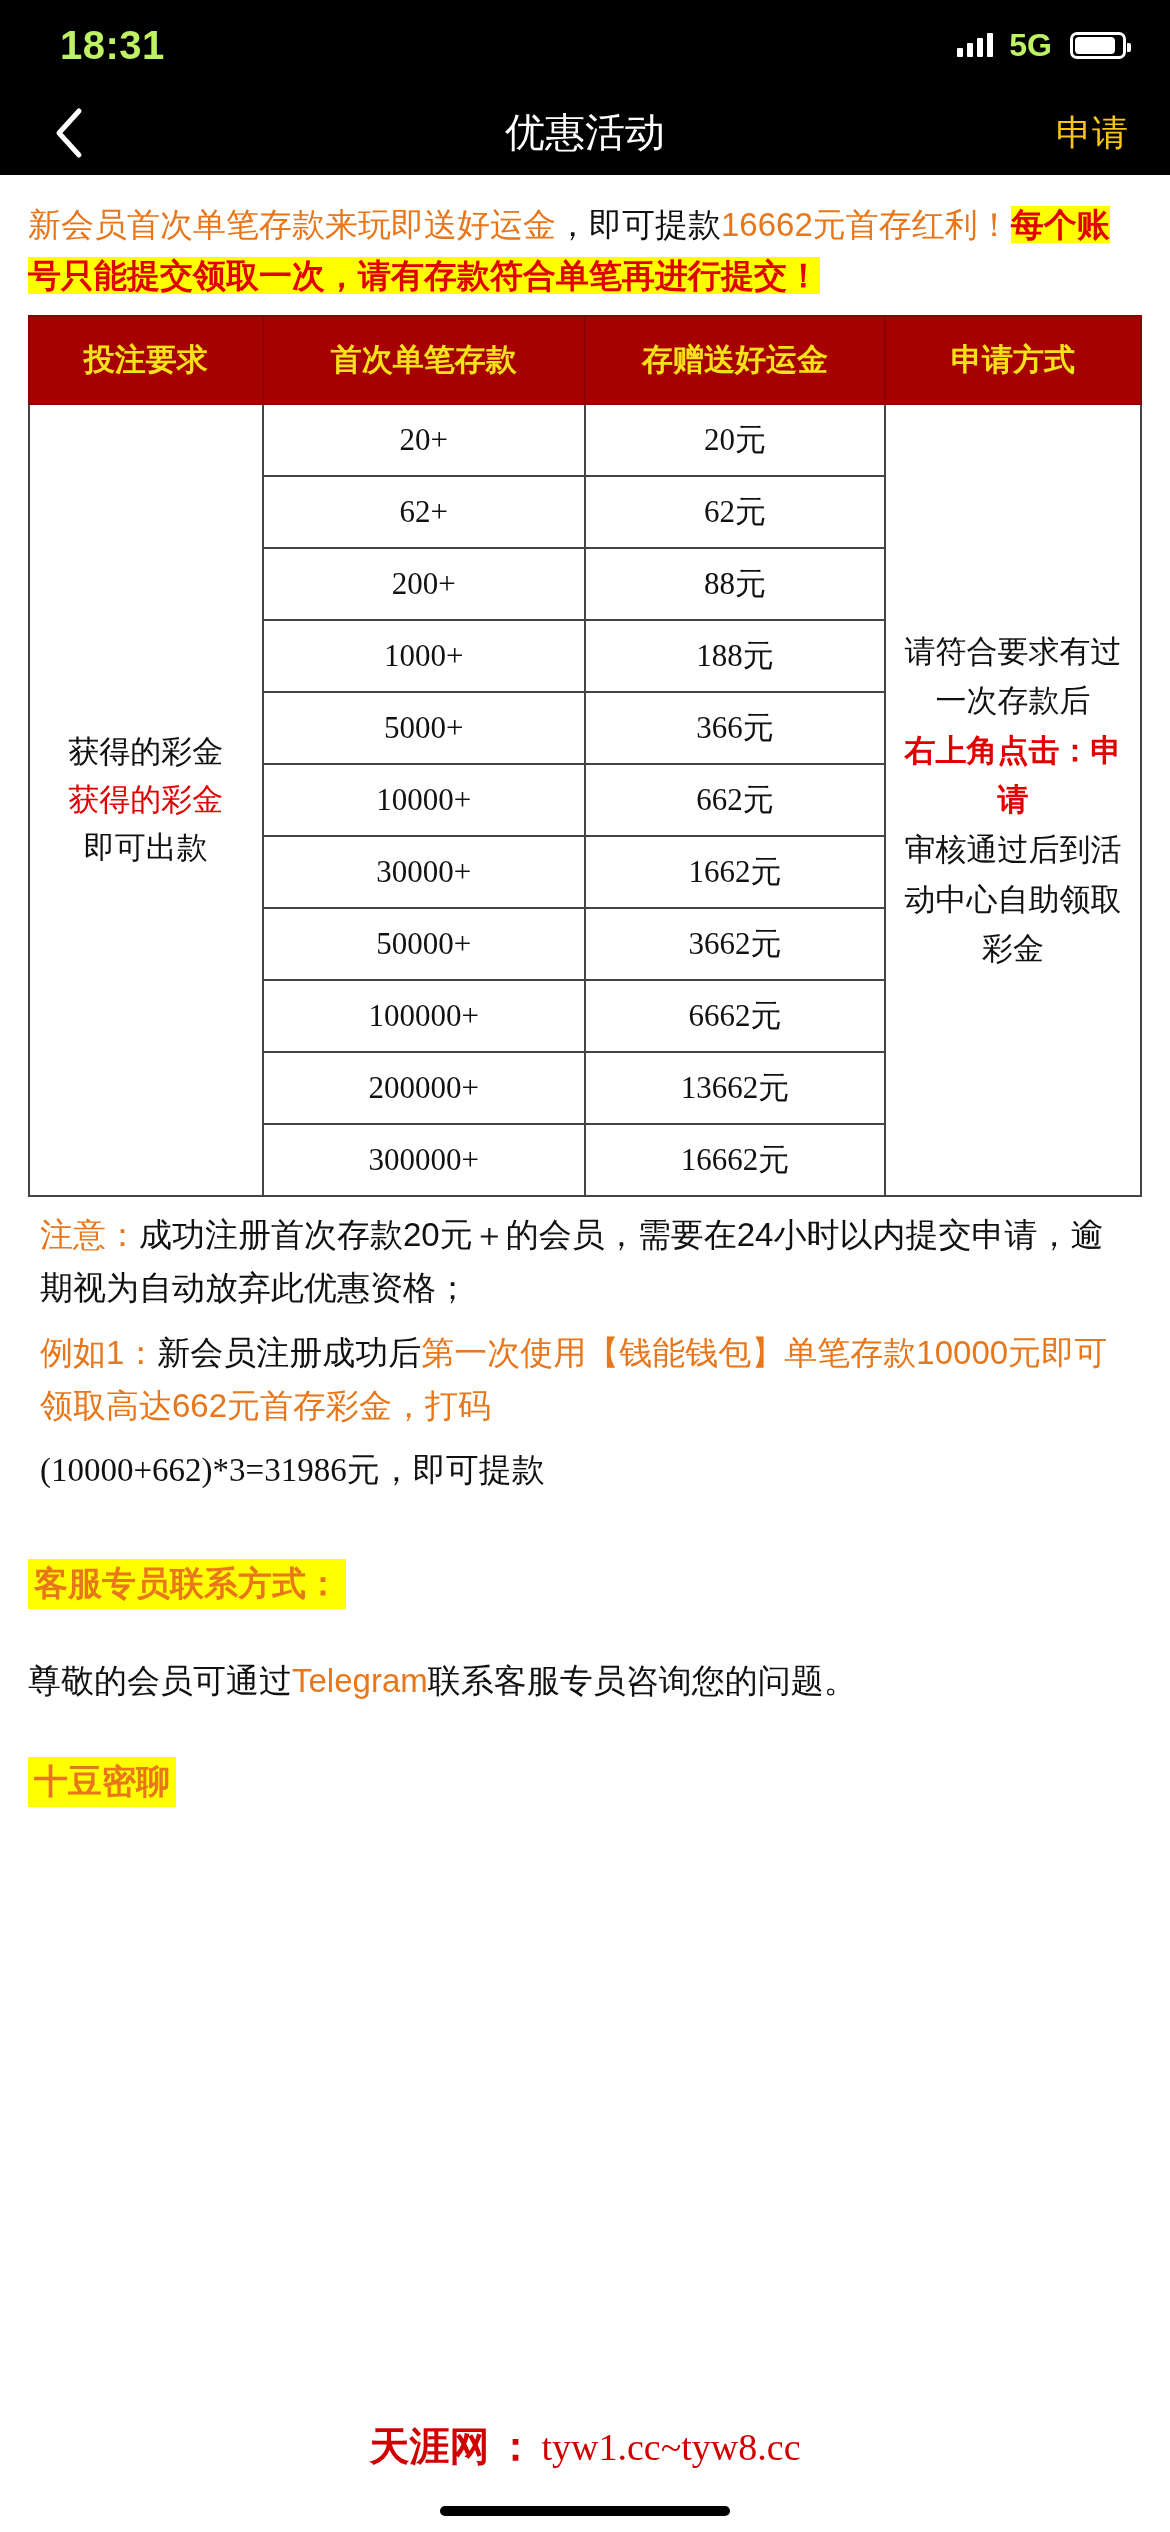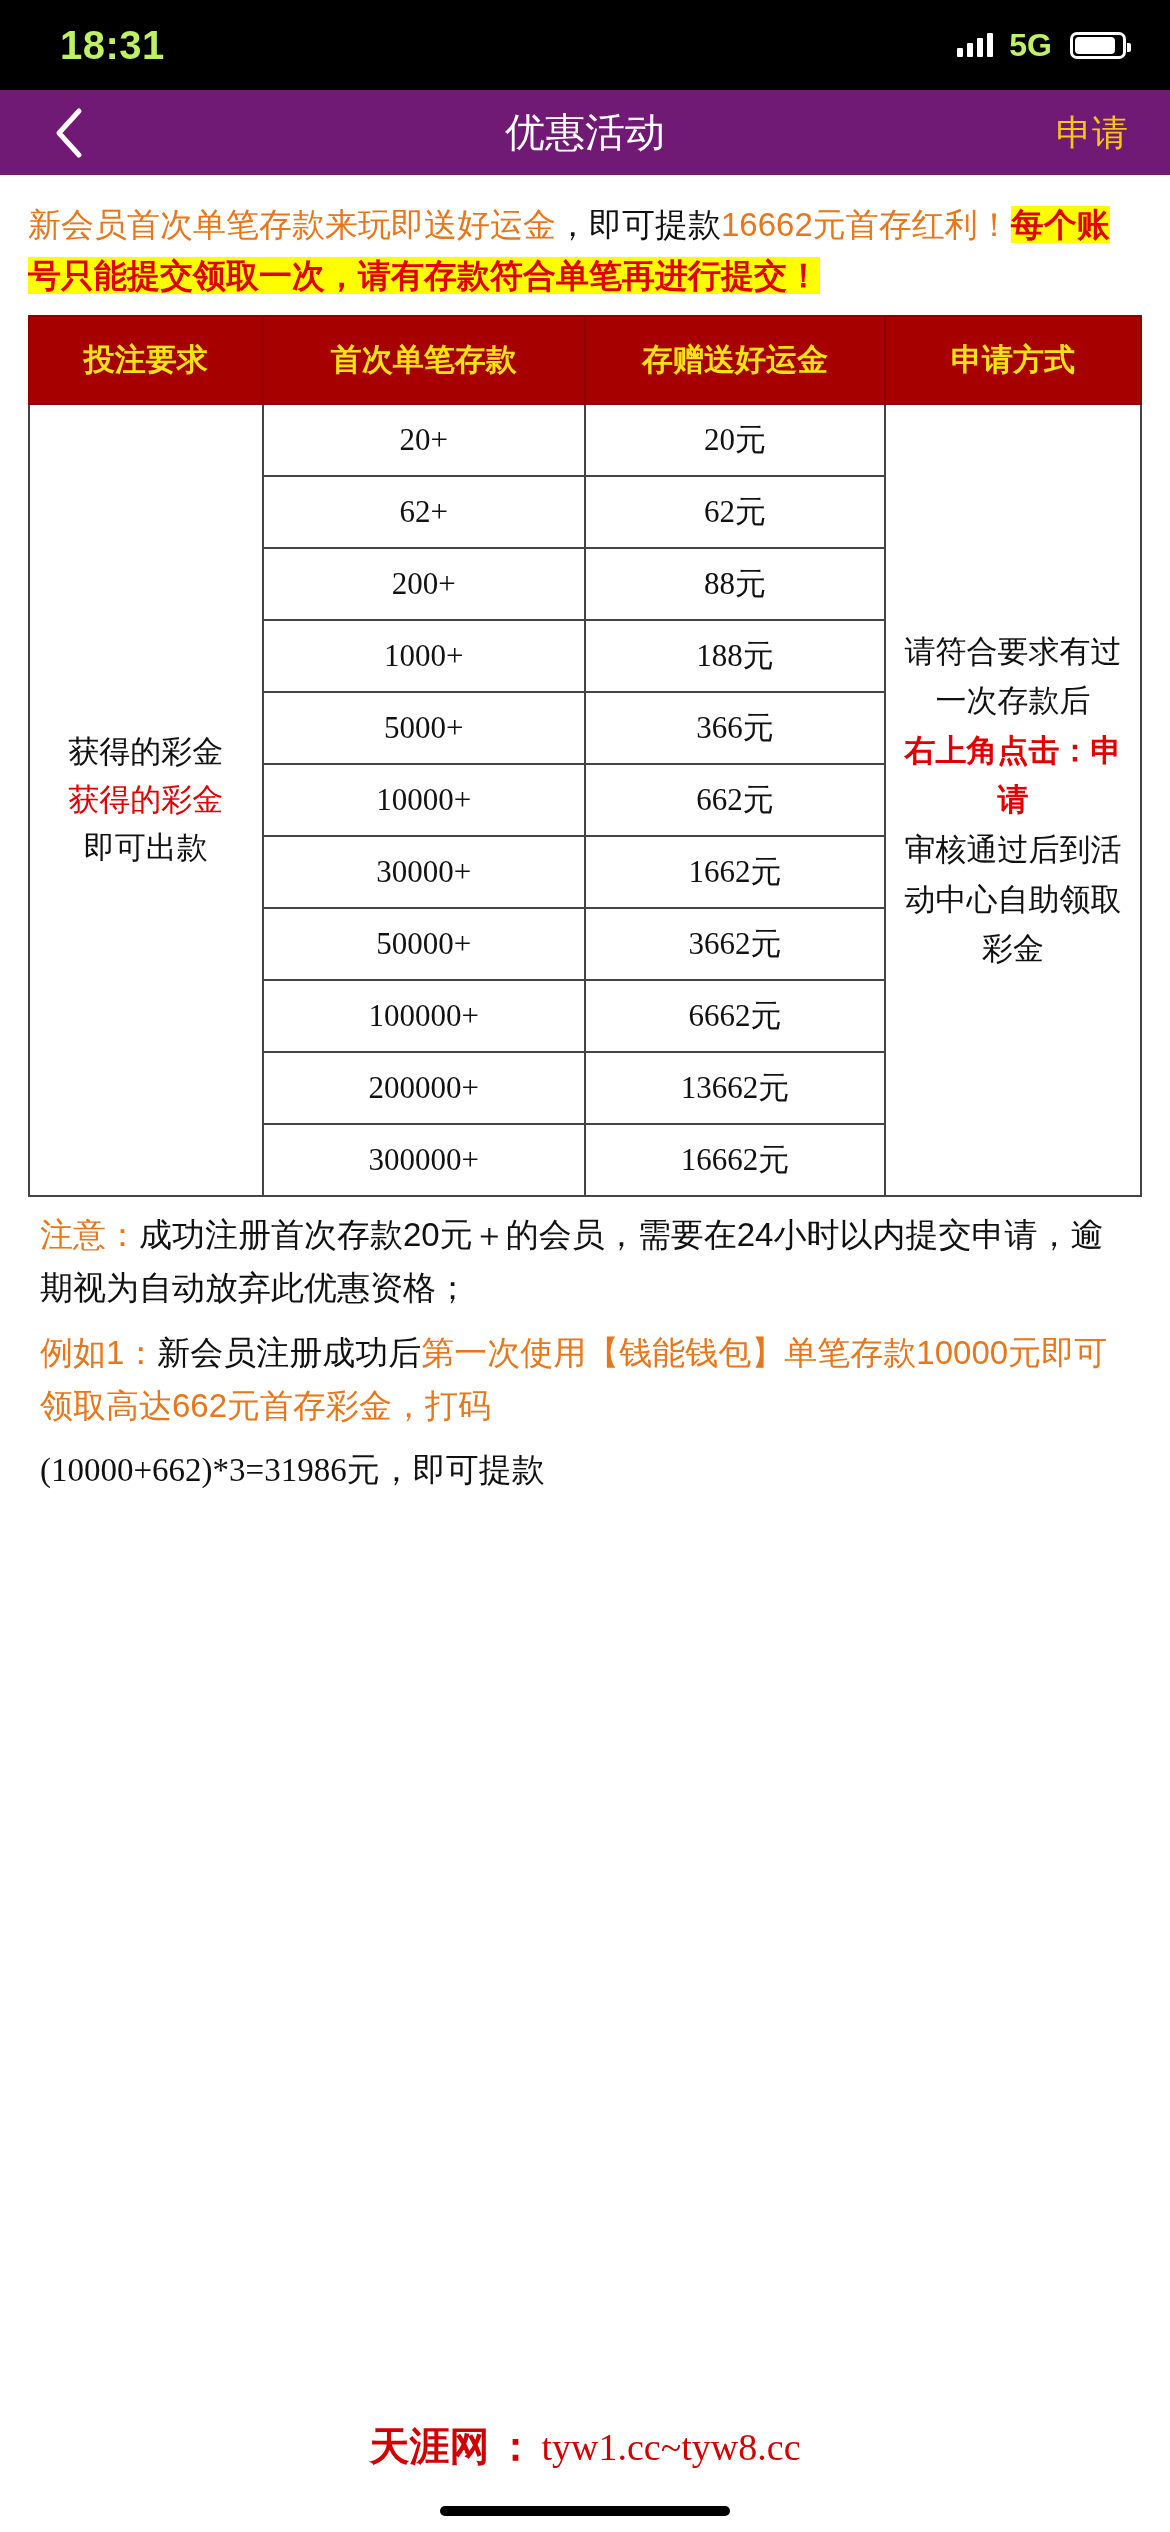--- a/index.html
+++ b/index.html
@@ -81,21 +81,21 @@
     left: 2px; top: 2px; bottom: 2px;
     width: 80%;
     background: #ffffff;
     border-radius: 4px;
     display: block;
   }
 
   
   .navbar {
     height: 85px;
-    background: #701a75;
+    background: #000000;
     display: flex;
     align-items: center;
     position: relative;
     box-sizing: border-box;
   }
   .nav-back {
     position: absolute;
     left: 46px;
     top: 50%;
     transform: translateY(-50%);
@@ -376,20 +376,27 @@
       <span class="orange">注意：</span><span>成功注册首次存款20元＋的会员，需要在24小时以内提交申请，逾期视为自动放弃此优惠资格；</span>
     </p>
     <p class="note-line">
       <span class="orange">例如1：</span><span>新会员注册成功后</span><span class="orange">第一次使用【钱能钱包】</span><span class="orange">单笔存款10000元</span><span class="orange">即可</span><span class="orange">领取高达662元</span><span class="orange">首存彩金，打码</span>
     </p>
     <p class="note-line mono-num">(10000+662)*3=31986元，即可提款</p>
   </div>
 
   <div class="spacer-lg"></div>
 
+  <div>
+    <span class="cs-heading">客服专员联系方式：</span>
+    <p class="cs-body">
+      <span>尊敬的会员可通过</span><span class="orange">Telegram</span><span>联系客服专员咨询您的问题。</span>
+    </p>
+    <span class="cs-tail">十豆密聊</span>
+  </div>
 
 </div>
 
 <div class="watermark">
   <span class="wm-brand">天涯网</span>
   <span class="wm-brand">：</span>
   <span class="wm-url">tyw1.cc~tyw8.cc</span>
 </div>
 
 <div class="home-indicator"></div>

